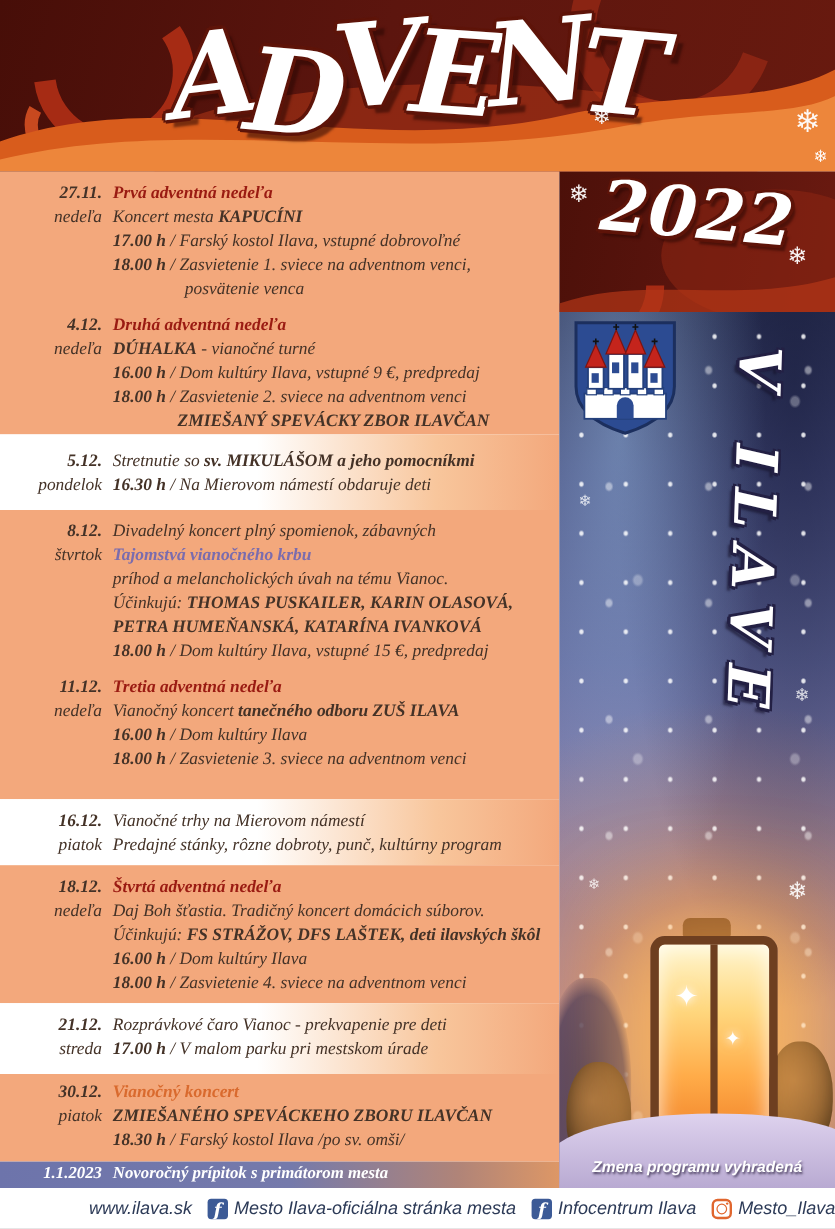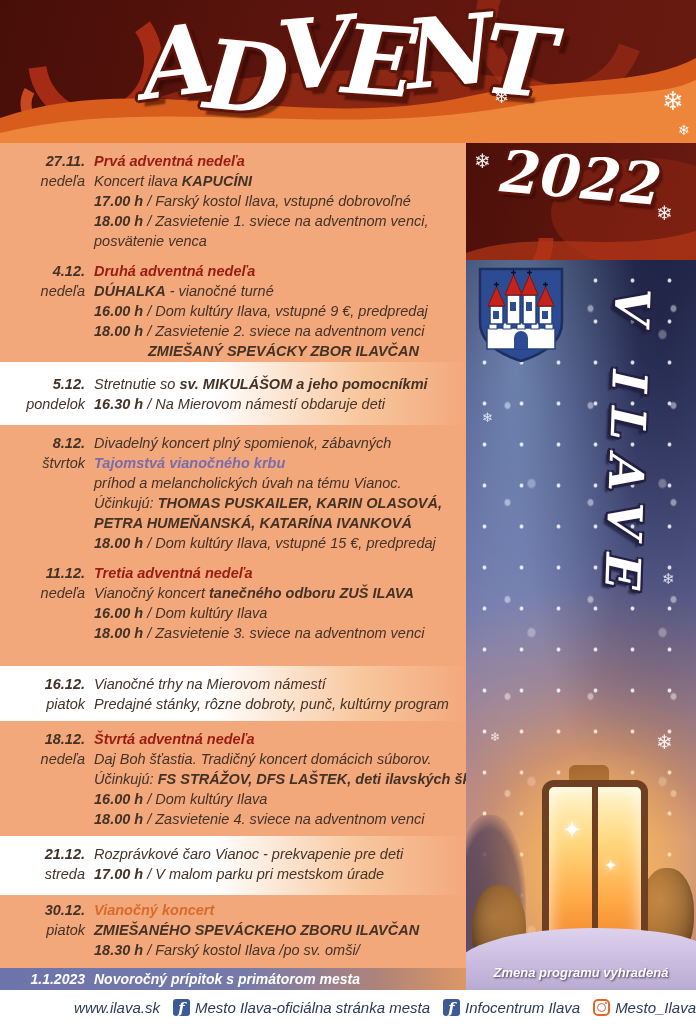--- a/index.html
+++ b/index.html
@@ -19,21 +19,21 @@
   .alet:nth-child(1){transform:translateY(14px) rotate(-7deg);}
   .alet:nth-child(2){transform:translateY(30px) rotate(5deg);}
   .alet:nth-child(3){transform:translateY(6px) rotate(-5deg);}
   .alet:nth-child(4){transform:translateY(14px) rotate(4deg);}
   .alet:nth-child(5){transform:translateY(4px) rotate(-5deg);}
   .alet:nth-child(6){transform:translateY(14px) rotate(5deg);}
   .flake{position:absolute;color:#fff;font-style:normal;z-index:7;opacity:.95;}
 
   
   .left-col{position:absolute;left:0;top:143px;width:466px;height:847px;display:flex;flex-direction:column;}
-  .band{box-sizing:border-box;flex:none;}
+  .band{box-sizing:border-box;flex:none;font-family:Liberation Serif, serif;}
   .band.peach{background:#f3a87c;}
   .band.white{background:linear-gradient(90deg,#ffffff 0%,#ffffff 46%,#f8c69c 78%,#f3a87c 100%);}
   .band.newyear{background:linear-gradient(90deg,#6d74ab 0%,#757aab 52%,#b08478 82%,#dd9766 100%);color:#fff;}
   .b1{height:219px;padding-top:8px;}
   .b2{height:63px;padding-top:12px;}
   .b3{height:241px;padding-top:8px;}
   .b4{height:55px;padding-top:8px;}
   .b5{height:115px;padding-top:8px;}
   .b6{height:59px;padding-top:8px;}
   .b7{height:73px;padding-top:5px;}
@@ -127,24 +127,24 @@
 
   <div class="left-col">
     <div class="band peach b1">
         <div class="event">
           <div class="datecol">
             <div class="date">27.11.</div>
             <div class="day">nedeľa</div>
           </div>
           <div class="content">
             <div class="line"><span class="b c-red">Prvá adventná nedeľa</span></div>
-            <div class="line"><span class="">Koncert ilava </span><span class="b ">KAPUCÍNI</span></div>
+            <div class="line"><span class="">Koncert mesta </span><span class="b ">KAPUCÍNI</span></div>
             <div class="line"><span class="b ">17.00 h</span><span class=""> / Farský kostol Ilava, vstupné dobrovoľné</span></div>
             <div class="line"><span class="b ">18.00 h</span><span class=""> / Zasvietenie 1. sviece na adventnom venci,</span></div>
-            <div class="line" style=""><span class="">posvätenie venca</span></div>
+            <div class="line" style="margin-left: 60px;"><span class="">posvätenie venca</span></div>
           </div>
         </div>
         <div class="event">
           <div class="datecol">
             <div class="date">4.12.</div>
             <div class="day">nedeľa</div>
           </div>
           <div class="content">
             <div class="line"><span class="b c-red">Druhá adventná nedeľa</span></div>
             <div class="line"><span class="b ">DÚHALKA</span><span class=""> - vianočné turné</span></div>

